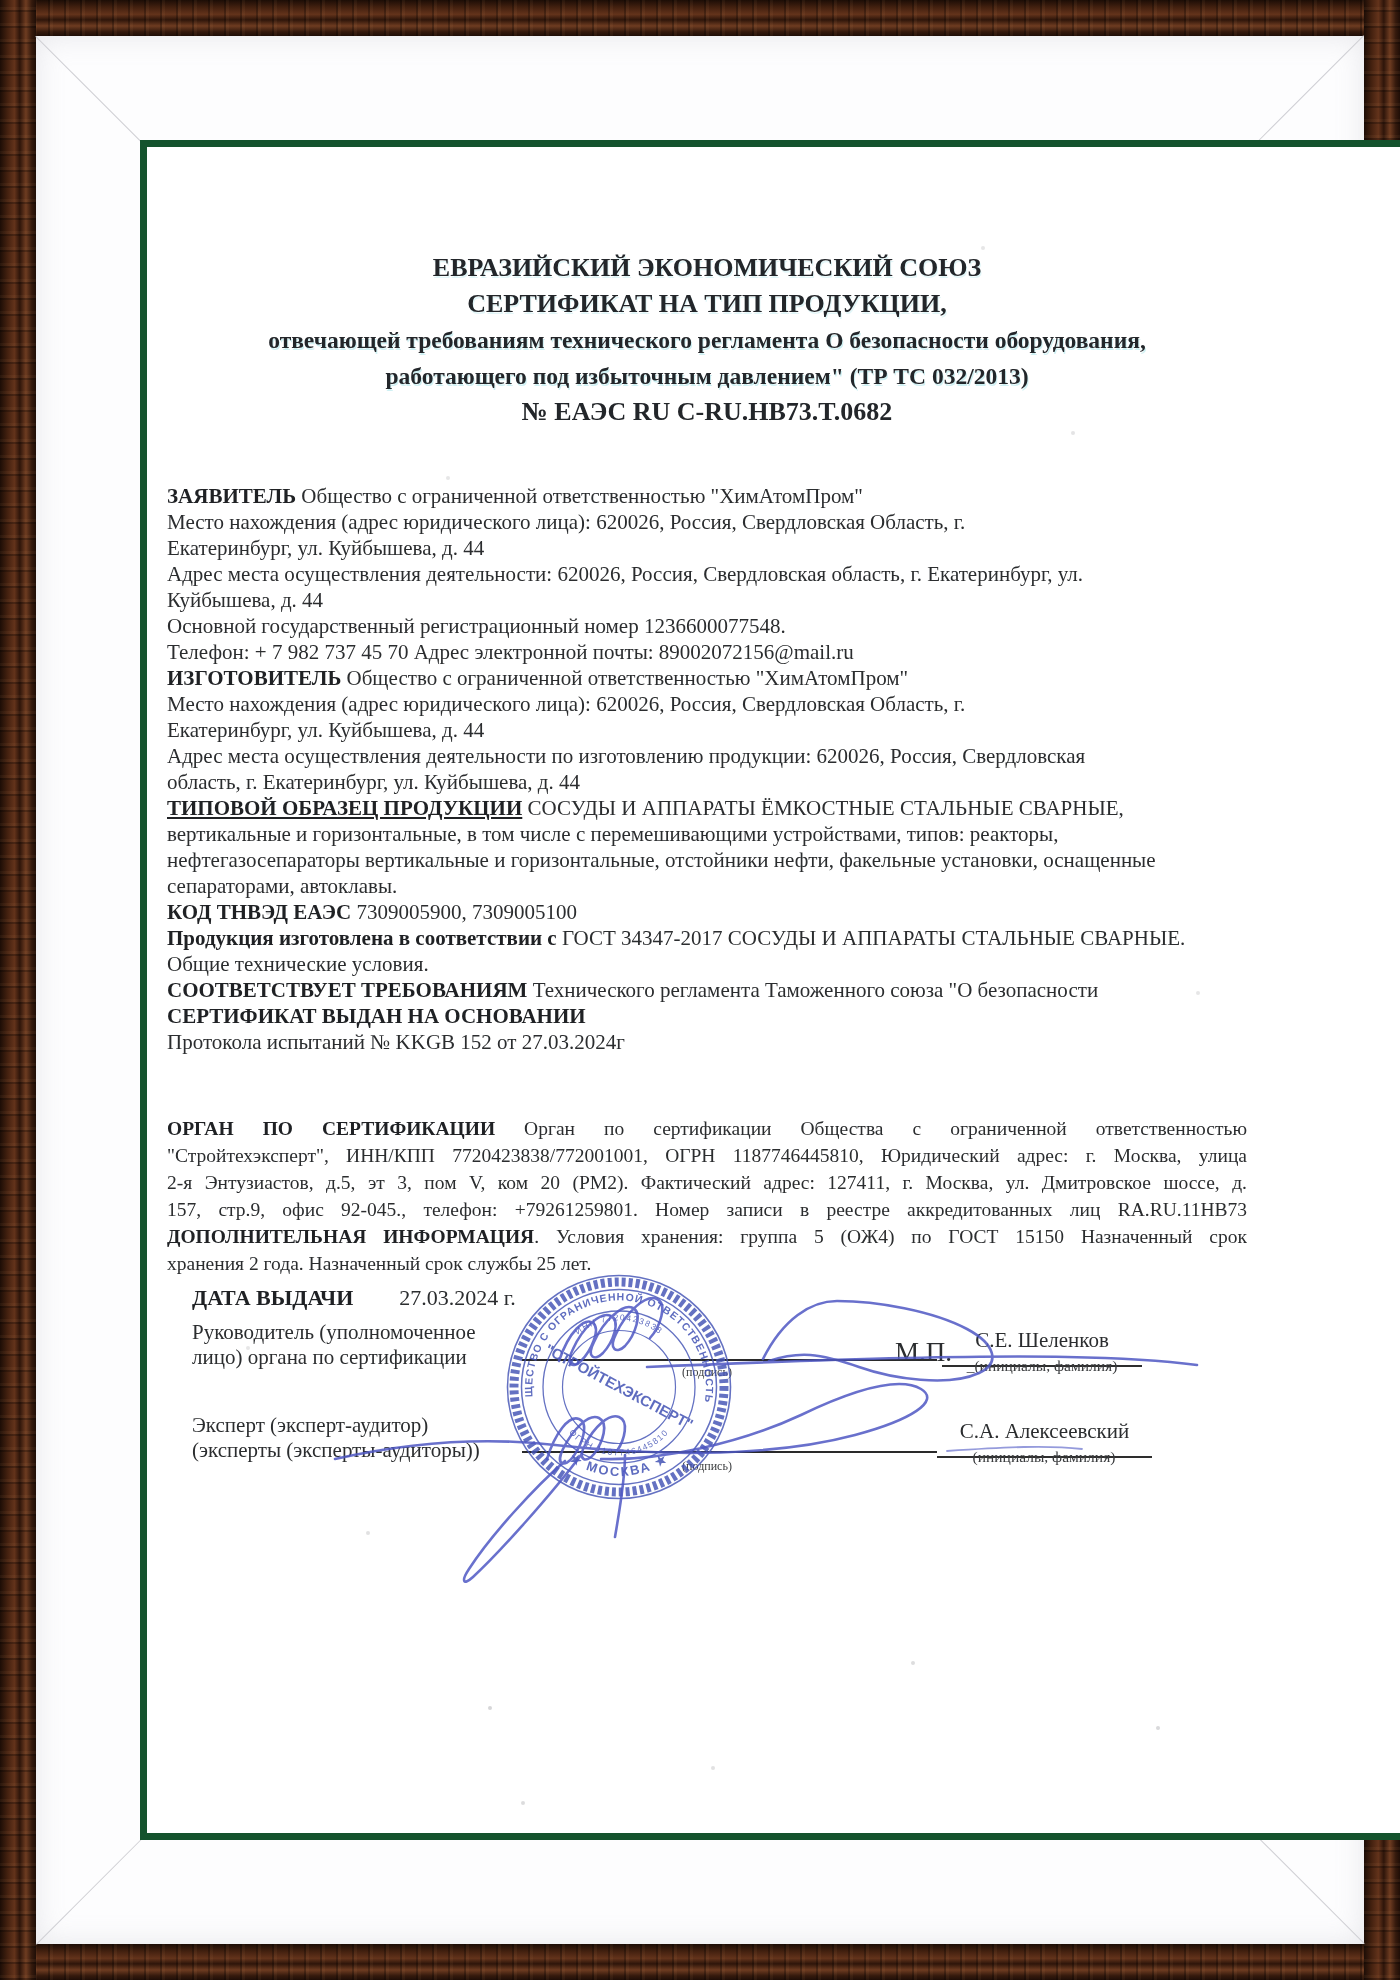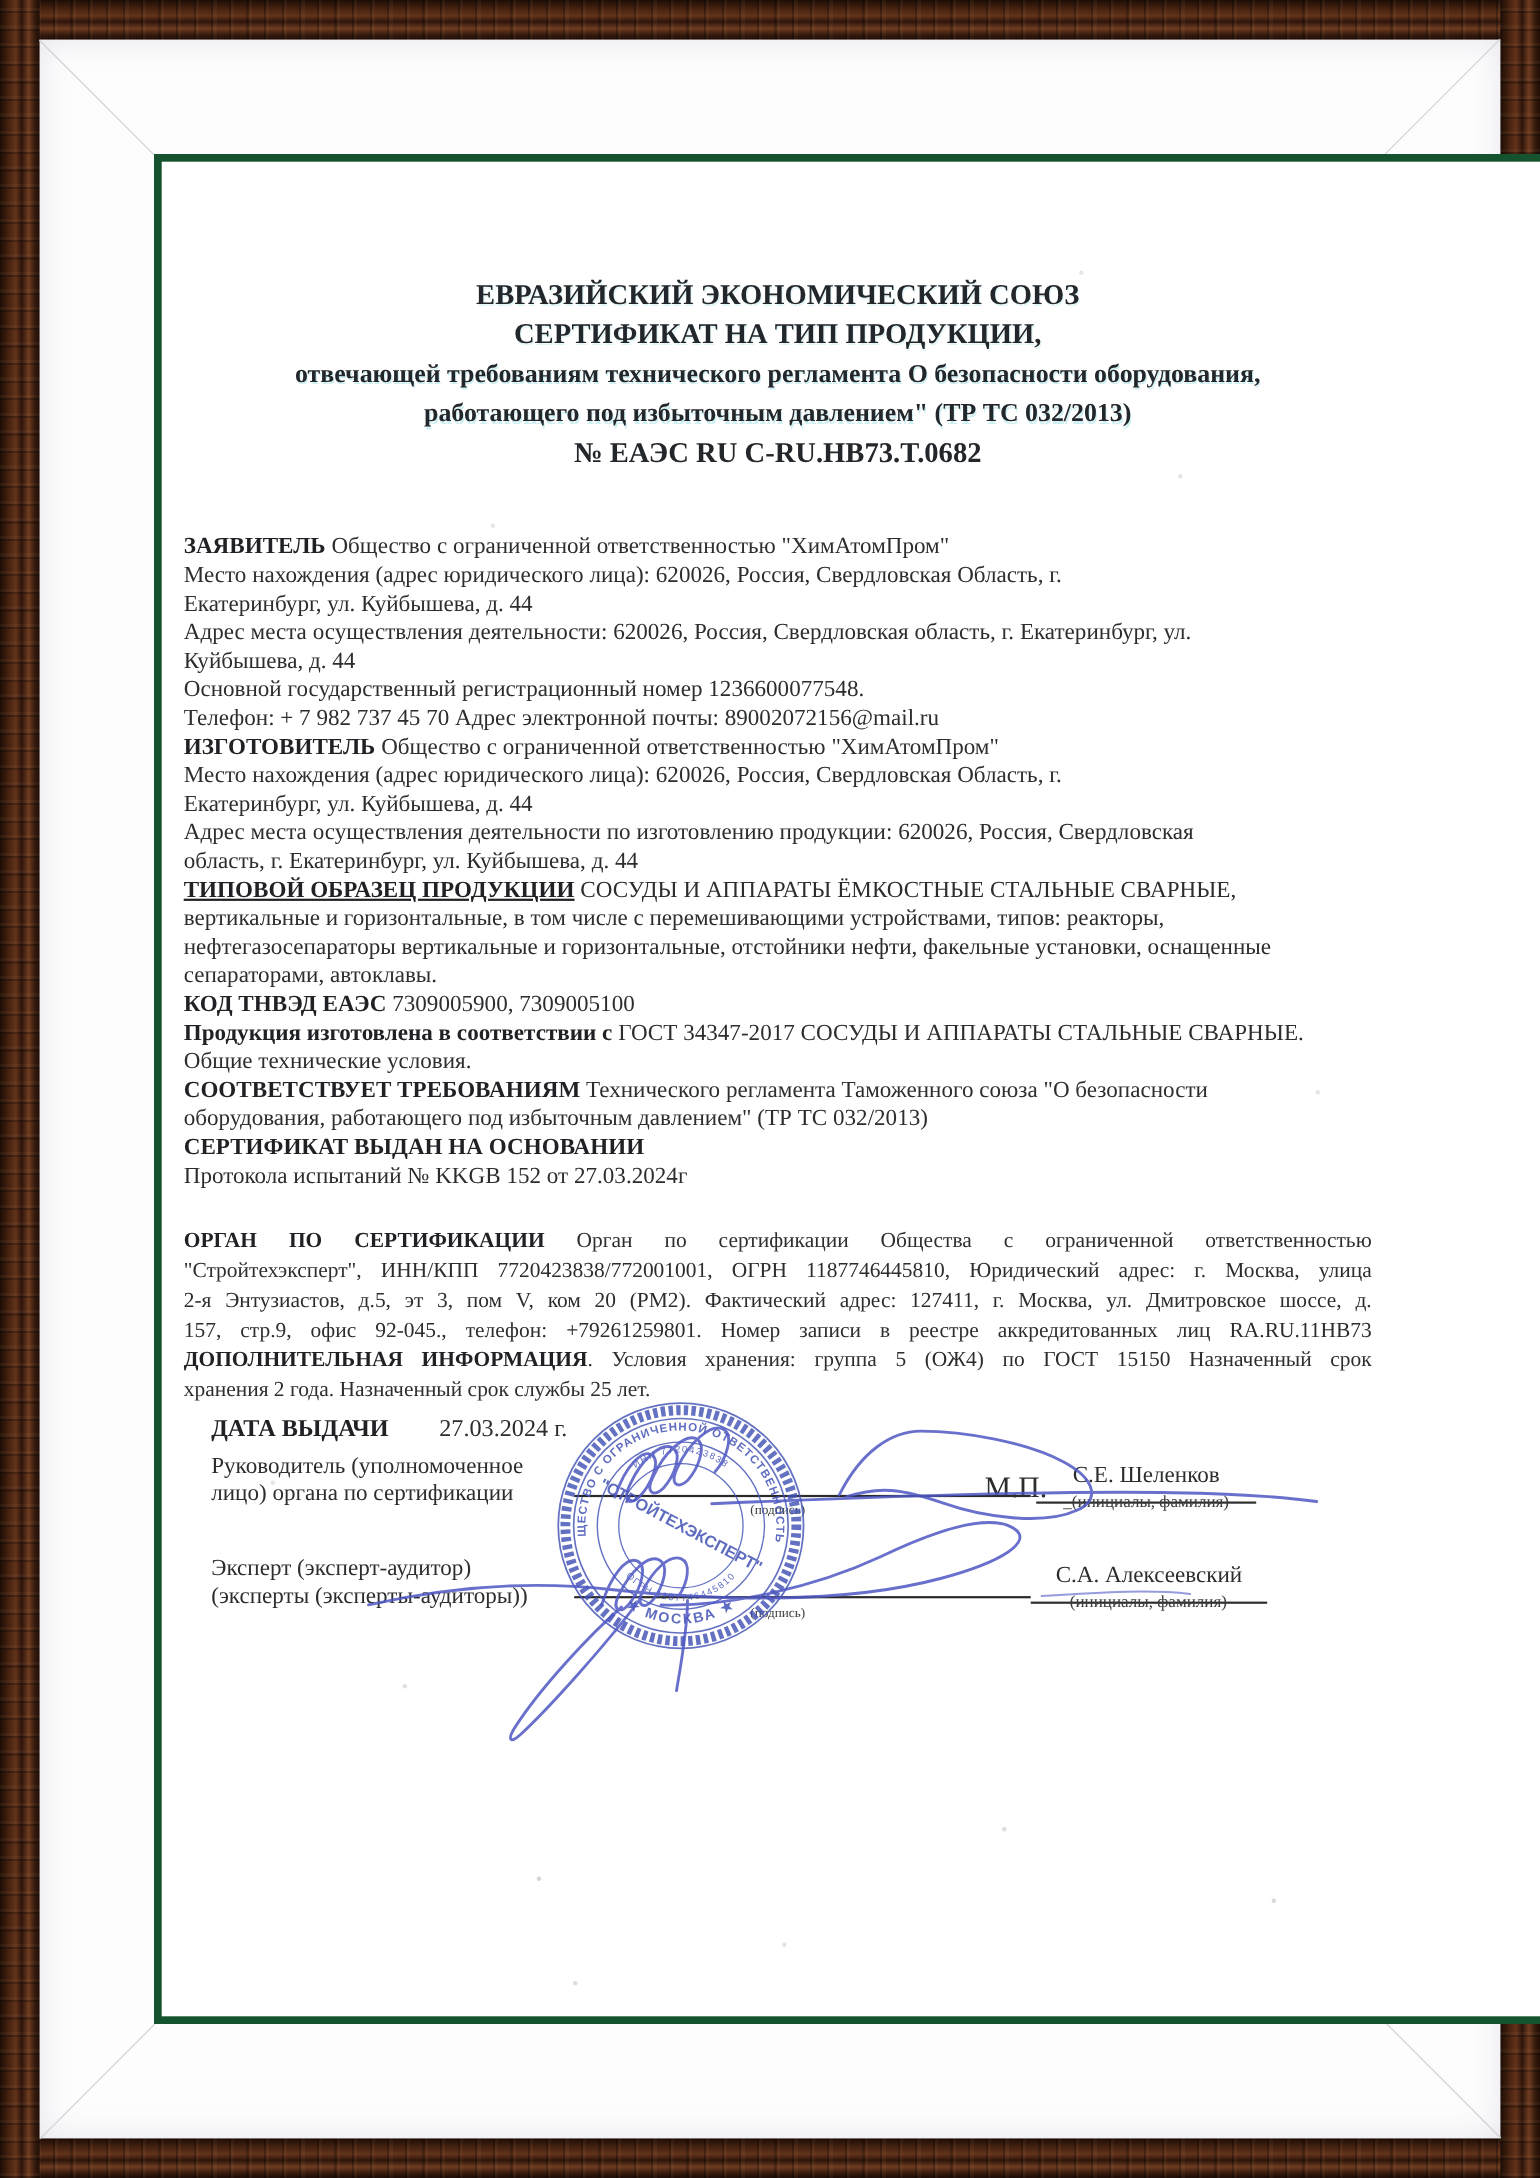--- a/index.html
+++ b/index.html
@@ -105,21 +105,20 @@
       <div class="tline"><span>Адрес места осуществления деятельности по изготовлению продукции: 620026, Россия, Свердловская</span></div>
       <div class="tline"><span>область, г. Екатеринбург, ул. Куйбышева, д. 44</span></div>
       <div class="tline"><span class="b u">ТИПОВОЙ ОБРАЗЕЦ ПРОДУКЦИИ</span><span> СОСУДЫ И АППАРАТЫ ЁМКОСТНЫЕ СТАЛЬНЫЕ СВАРНЫЕ,</span></div>
       <div class="tline"><span>вертикальные и горизонтальные, в том числе с перемешивающими устройствами, типов: реакторы,</span></div>
       <div class="tline"><span>нефтегазосепараторы вертикальные и горизонтальные, отстойники нефти, факельные установки, оснащенные</span></div>
       <div class="tline"><span>сепараторами, автоклавы.</span></div>
       <div class="tline"><span class="b">КОД ТНВЭД ЕАЭС</span><span> 7309005900, 7309005100</span></div>
       <div class="tline"><span class="b">Продукция изготовлена в соответствии с</span><span> ГОСТ 34347-2017 СОСУДЫ И АППАРАТЫ СТАЛЬНЫЕ СВАРНЫЕ.</span></div>
       <div class="tline"><span>Общие технические условия.</span></div>
       <div class="tline"><span class="b">СООТВЕТСТВУЕТ ТРЕБОВАНИЯМ</span><span> Технического регламента Таможенного союза "О безопасности</span></div>
-      <div class="tline"><span>оборудования, работающего под избыточным давлением" (ТР ТС 032/2013)</span></div>
       <div class="tline"><span class="b">СЕРТИФИКАТ ВЫДАН НА ОСНОВАНИИ</span></div>
       <div class="tline"><span> Протокола испытаний № KKGB 152 от 27.03.2024г</span></div>
     </div>
 
   <div class="abs organ">
       <div class="tline stretch"><span class="b">ОРГАН ПО СЕРТИФИКАЦИИ</span><span> Орган по сертификации Общества с ограниченной ответственностью</span></div>
       <div class="tline stretch"><span>"Стройтехэксперт", ИНН/КПП 7720423838/772001001, ОГРН 1187746445810, Юридический адрес: г. Москва, улица</span></div>
       <div class="tline stretch"><span>2-я Энтузиастов, д.5, эт 3, пом V, ком 20 (РМ2). Фактический адрес: 127411, г. Москва, ул. Дмитровское шоссе, д.</span></div>
       <div class="tline stretch"><span>157, стр.9, офис 92-045., телефон: +79261259801.  Номер записи в реестре аккредитованных лиц RA.RU.11НВ73</span></div>
       <div class="tline stretch"><span class="b">ДОПОЛНИТЕЛЬНАЯ ИНФОРМАЦИЯ</span><span>. Условия хранения: группа 5 (ОЖ4) по ГОСТ 15150 Назначенный срок</span></div>

